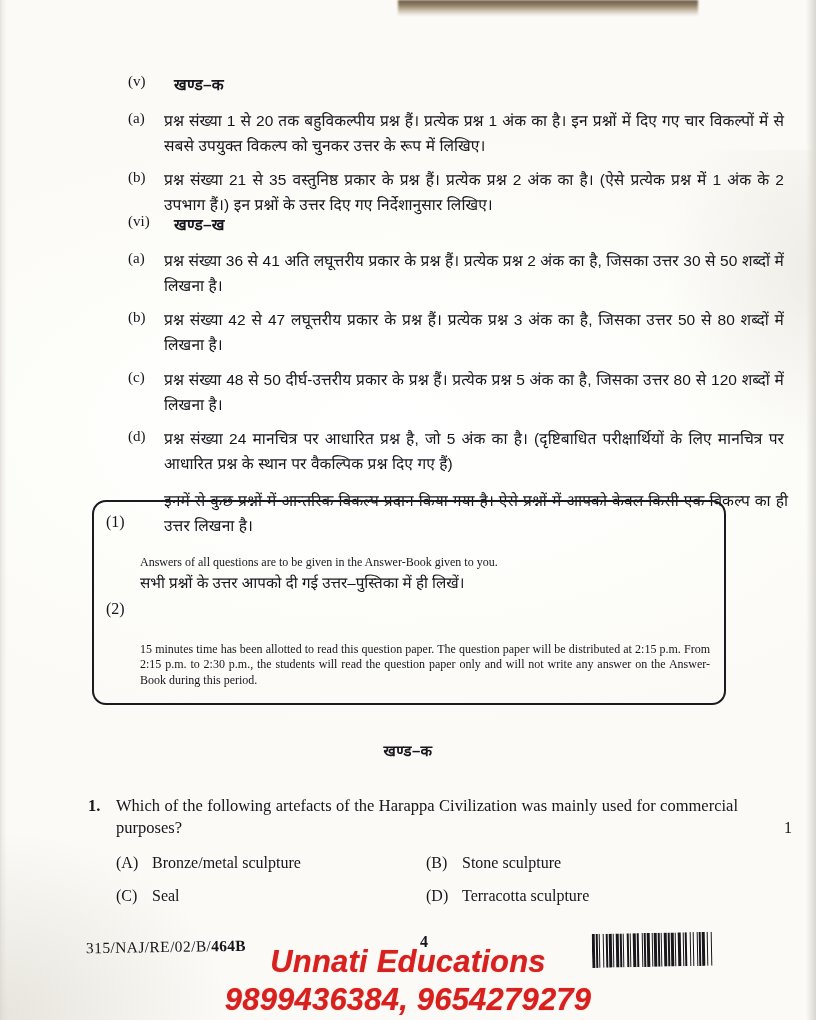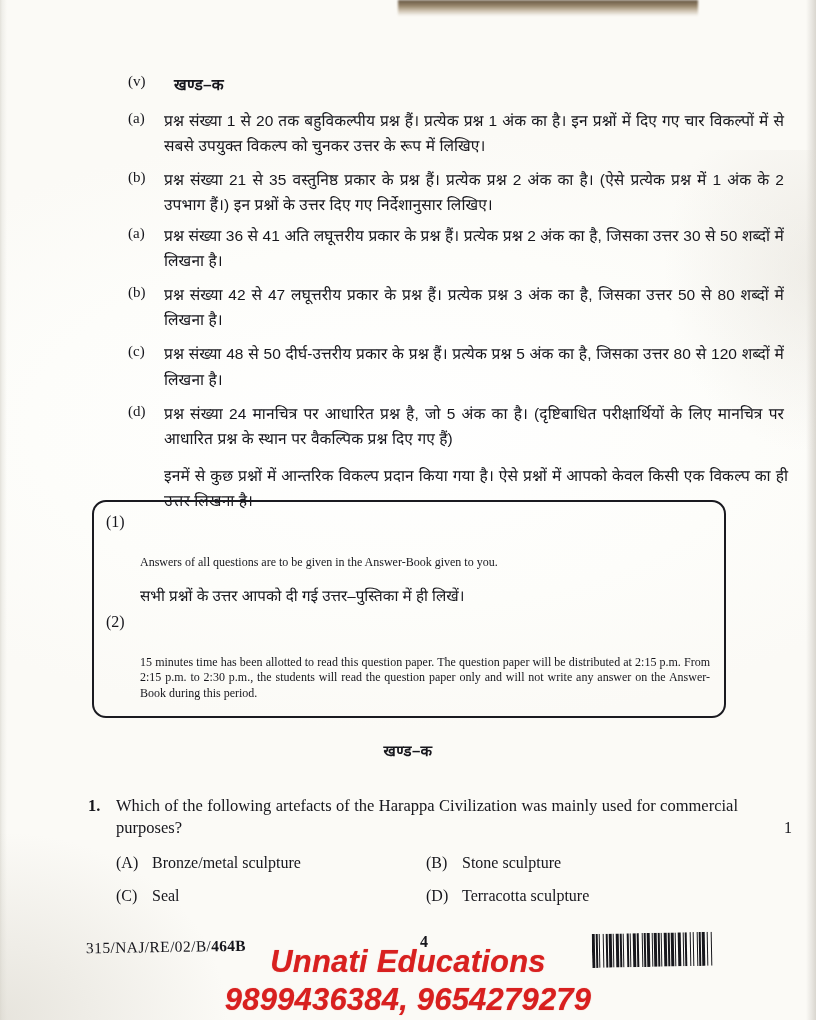--- a/index.html
+++ b/index.html
@@ -158,21 +158,21 @@
     text-align: justify;
     text-justify: inter-word;
     margin-top: 43px;
   }
   .note-hi {
     font-family: "Liberation Sans", "DejaVu Sans", sans-serif;
     font-size: 15.2px;
     line-height: 1.5;
     text-align: justify;
     text-justify: inter-word;
-    margin-top: 14px;
+    margin-top: 1px;
   }
 
   
   .section-head {
     position: absolute;
     left: 0; right: 0;
     top: 728px;
     text-align: center;
   }
   .section-head .en {
@@ -314,20 +314,24 @@
       <div class="sub-text hin">प्रश्न संख्या 1 से 20 तक बहुविकल्पीय प्रश्न हैं। प्रत्येक प्रश्न 1 अंक का है। इन प्रश्नों में दिए गए चार विकल्पों में से सबसे उपयुक्त विकल्प को चुनकर उत्तर के रूप में लिखिए।</div>
     </div>
 
     <div class="sub-row">
       <div class="sub-label">(b)</div>
       <div class="sub-text hin">प्रश्न संख्या 21 से 35 वस्तुनिष्ठ प्रकार के प्रश्न हैं। प्रत्येक प्रश्न 2 अंक का है। (ऐसे प्रत्येक प्रश्न में 1 अंक के 2 उपभाग हैं।) इन प्रश्नों के उत्तर दिए गए निर्देशानुसार लिखिए।</div>
     </div>
   </div>
 
   <div class="instr-block" style="left:128px; top:212px; width:660px;">
+    <div class="roman-row">
+      <div class="roman-label">(vi)</div>
+      <div class="roman-head hin">खण्ड–ख</div>
+    </div>
 
     <div class="sub-row" style="margin-top:11px;">
       <div class="sub-label">(a)</div>
       <div class="sub-text hin">प्रश्न संख्या 36 से 41 अति लघूत्तरीय प्रकार के प्रश्न हैं। प्रत्येक प्रश्न 2 अंक का है, जिसका उत्तर 30 से 50 शब्दों में लिखना है।</div>
     </div>
 
     <div class="sub-row">
       <div class="sub-label">(b)</div>
       <div class="sub-text hin">प्रश्न संख्या 42 से 47 लघूत्तरीय प्रकार के प्रश्न हैं। प्रत्येक प्रश्न 3 अंक का है, जिसका उत्तर 50 से 80 शब्दों में लिखना है।</div>
     </div>

